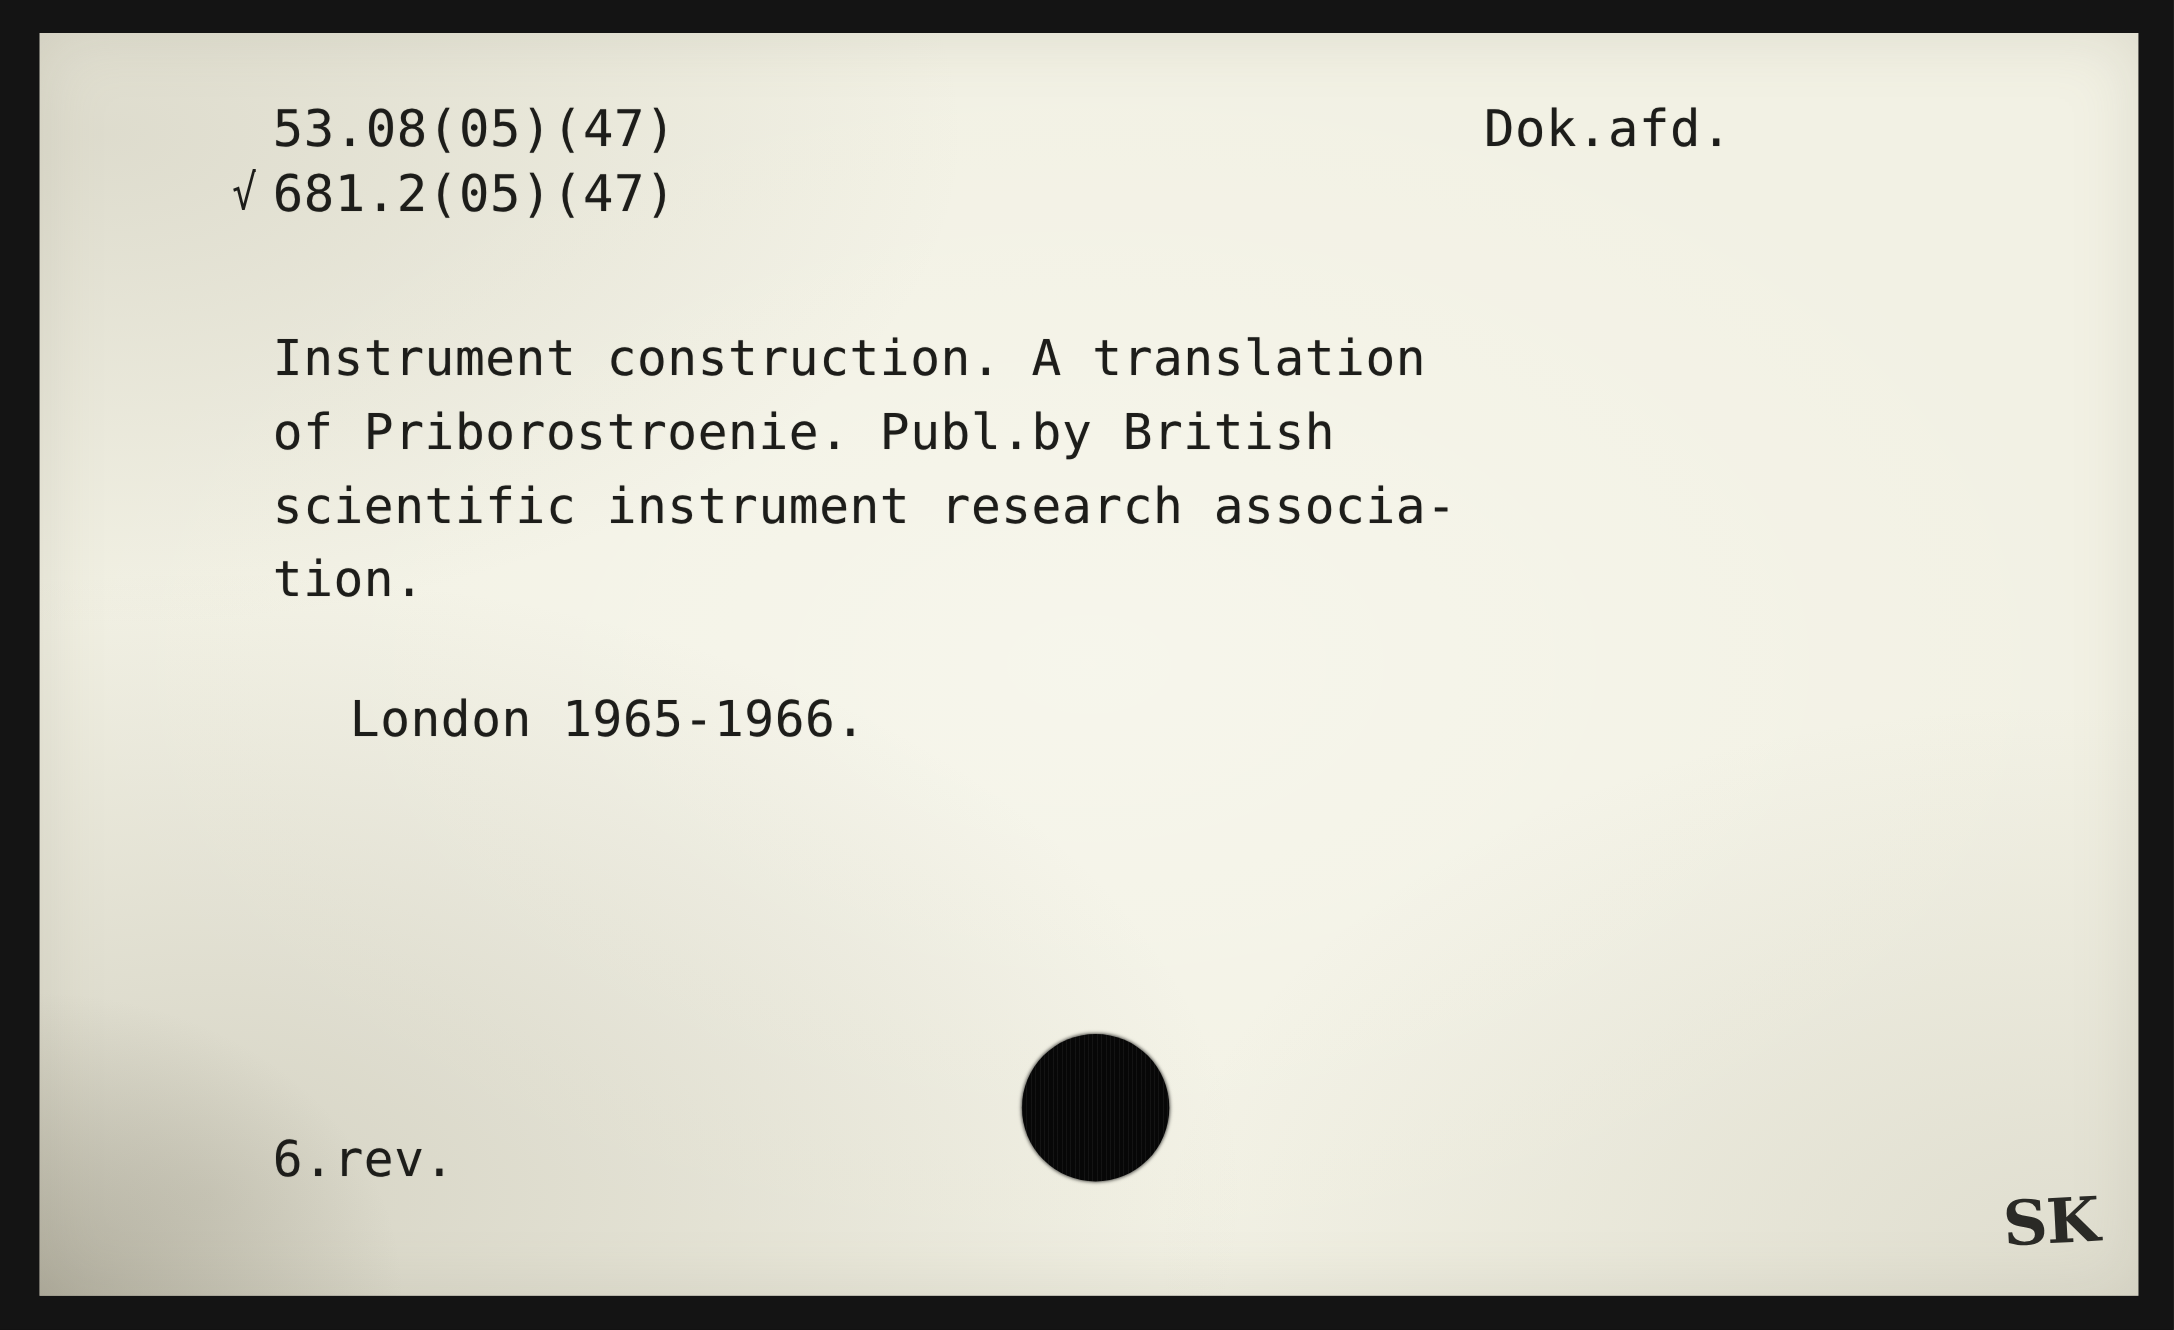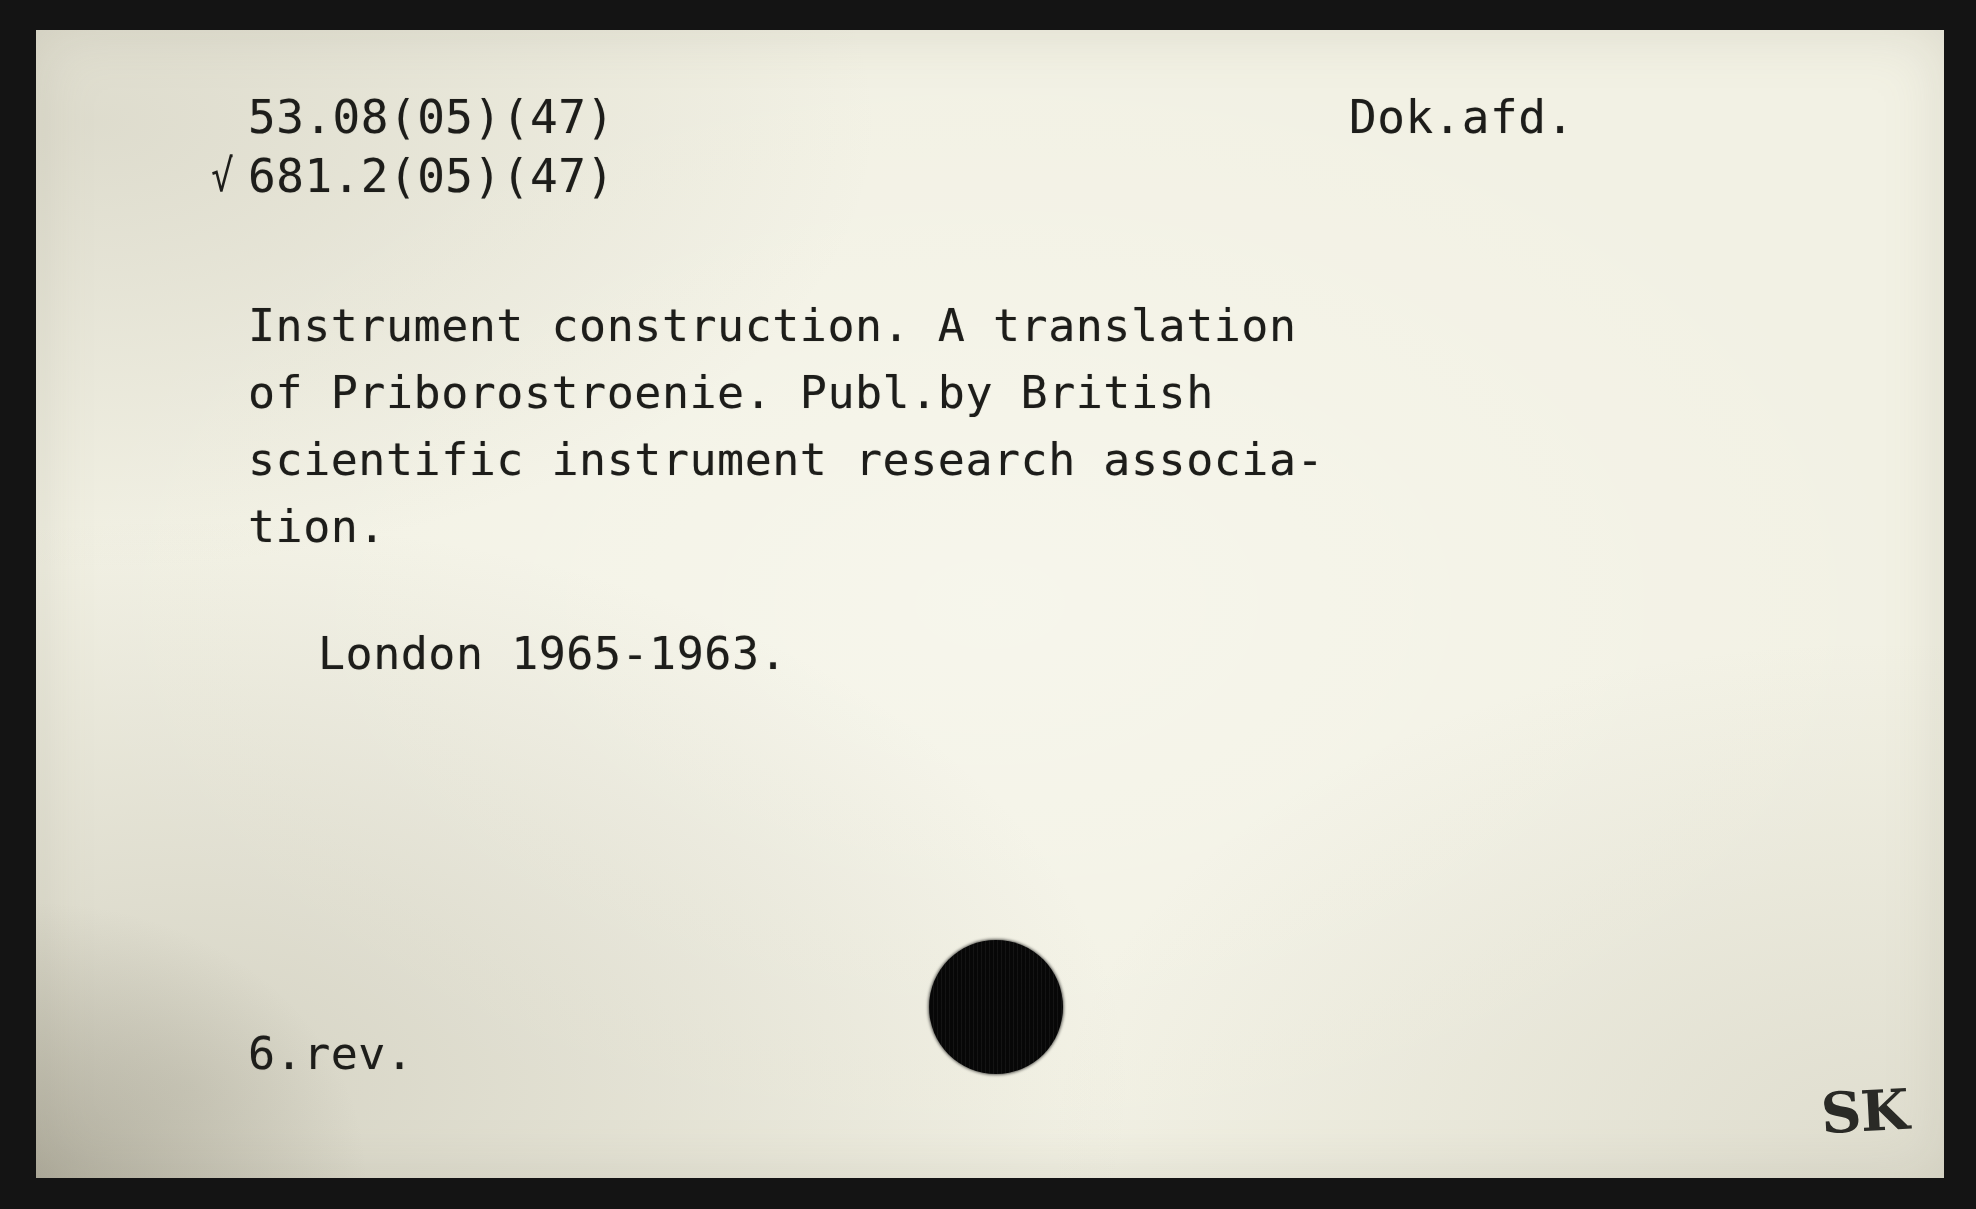--- a/index.html
+++ b/index.html
@@ -169,21 +169,21 @@
     <div class="typed" id="callnum-block">53.08(05)(47)
 681.2(05)(47)</div>
 
     <div class="typed" id="dept-label">Dok.afd.</div>
 
     <div class="typed" id="title-block">Instrument construction. A translation
 of Priborostroenie. Publ.by British
 scientific instrument research associa-
 tion.</div>
 
-    <div class="typed" id="imprint-line">London 1965-1963.</div>
+    <div class="typed" id="imprint-line">London 1965-1966.</div>
 
 
     <div class="typed" id="tracing-line">6.rev.</div>
 
     <div id="punch-hole"></div>
 
     <div id="initials">SK</div>
   </div>
 
 </div>

